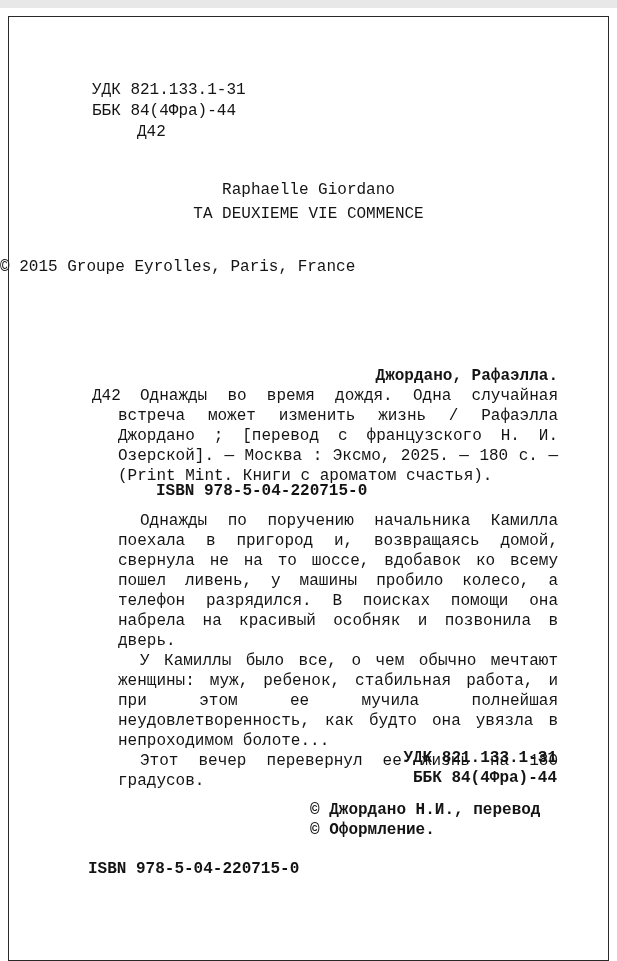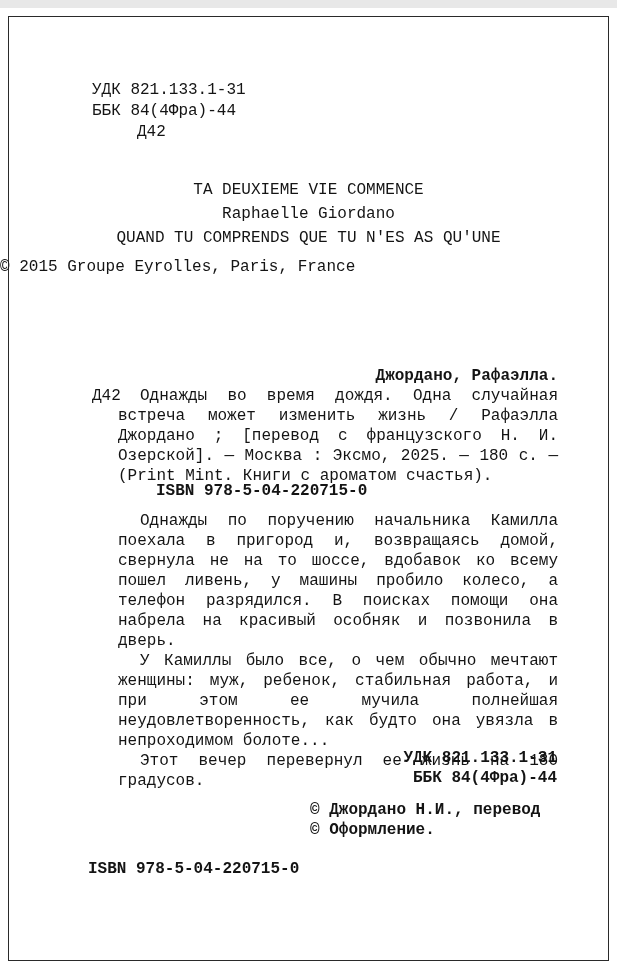--- a/index.html
+++ b/index.html
@@ -112,23 +112,22 @@
 <div class="page">
   <div class="frame"></div>
 
   <div class="top-codes">
     <div>УДК 821.133.1-31</div>
     <div>ББК 84(4Фра)-44</div>
     <div class="author-sign">Д42</div>
   </div>
 
   <div class="french-block">
+    <div>Raphaelle Giordano</div>
     <div>TA DEUXIEME VIE COMMENCE</div>
-    <div>Raphaelle Giordano</div>
-    <div>QUAND TU COMPRENDS QUE TU N'ES AS QU'UNE</div>
   </div>
 
   <div class="eyrolles">© 2015 Groupe Eyrolles, Paris, France</div>
 
   <div class="biblio-block">
     <div class="biblio-heading">Джордано, Рафаэлла.</div>
     <div class="biblio-code">Д42</div>
     <p class="biblio-desc">Однажды во время дождя. Одна случайная встреча может изменить жизнь / Рафаэлла Джордано ; [перевод с французского Н. И. Озерской]. — Москва : Эксмо, 2025. — 180 с. — (Print Mint. Книги с ароматом счастья).</p>
   </div>
 

